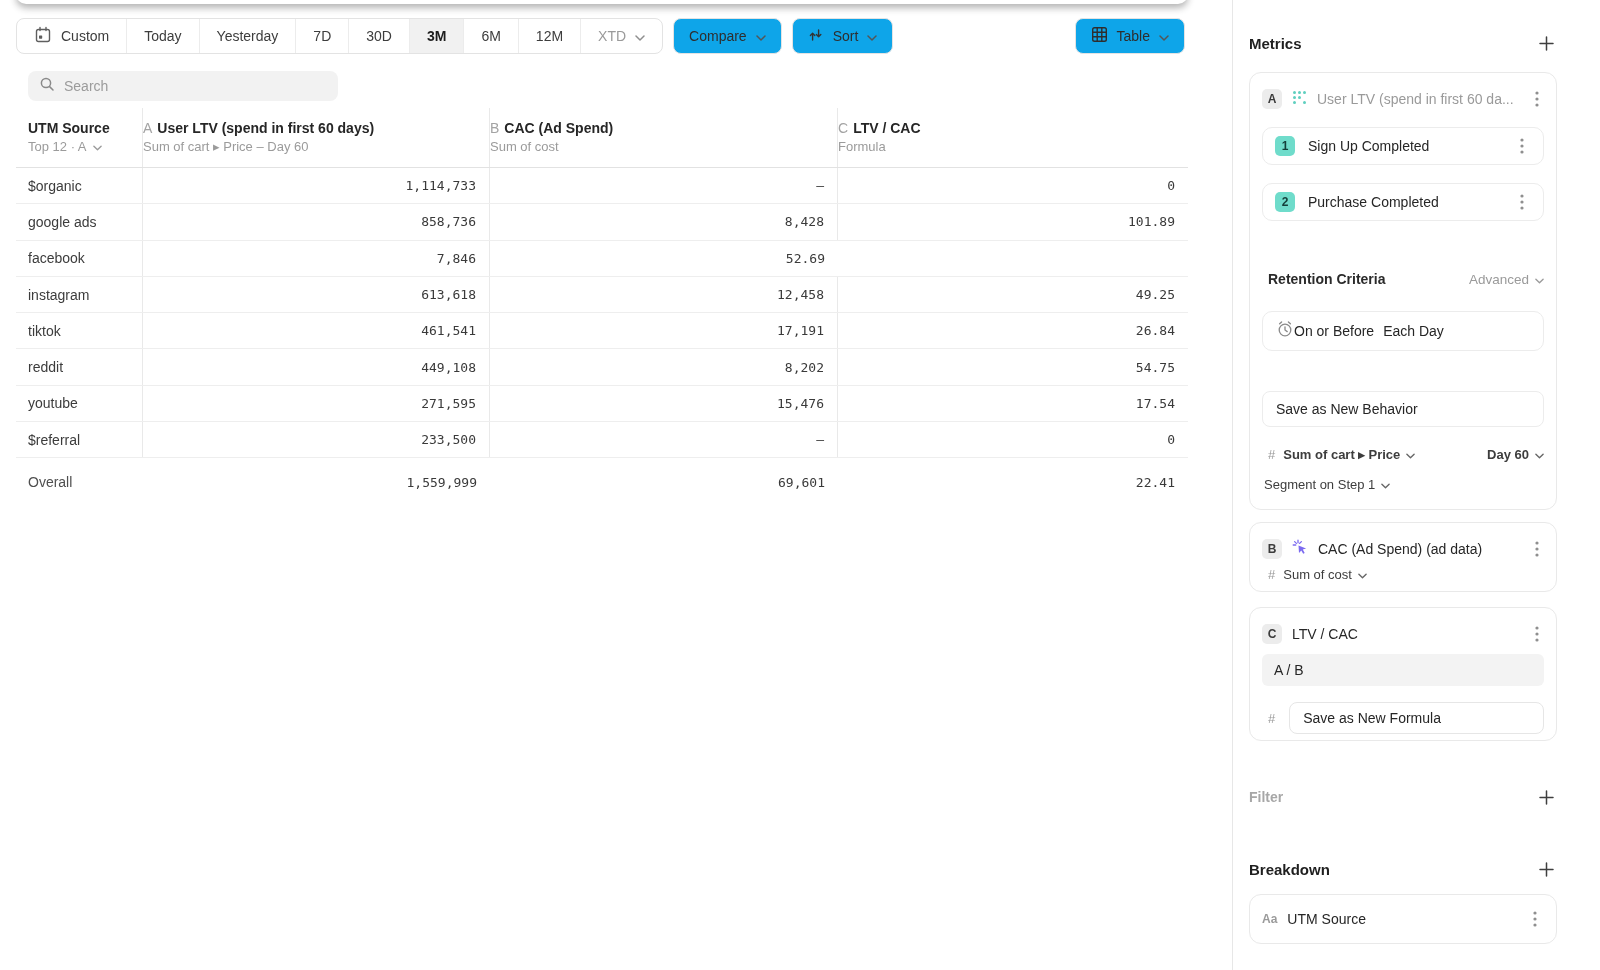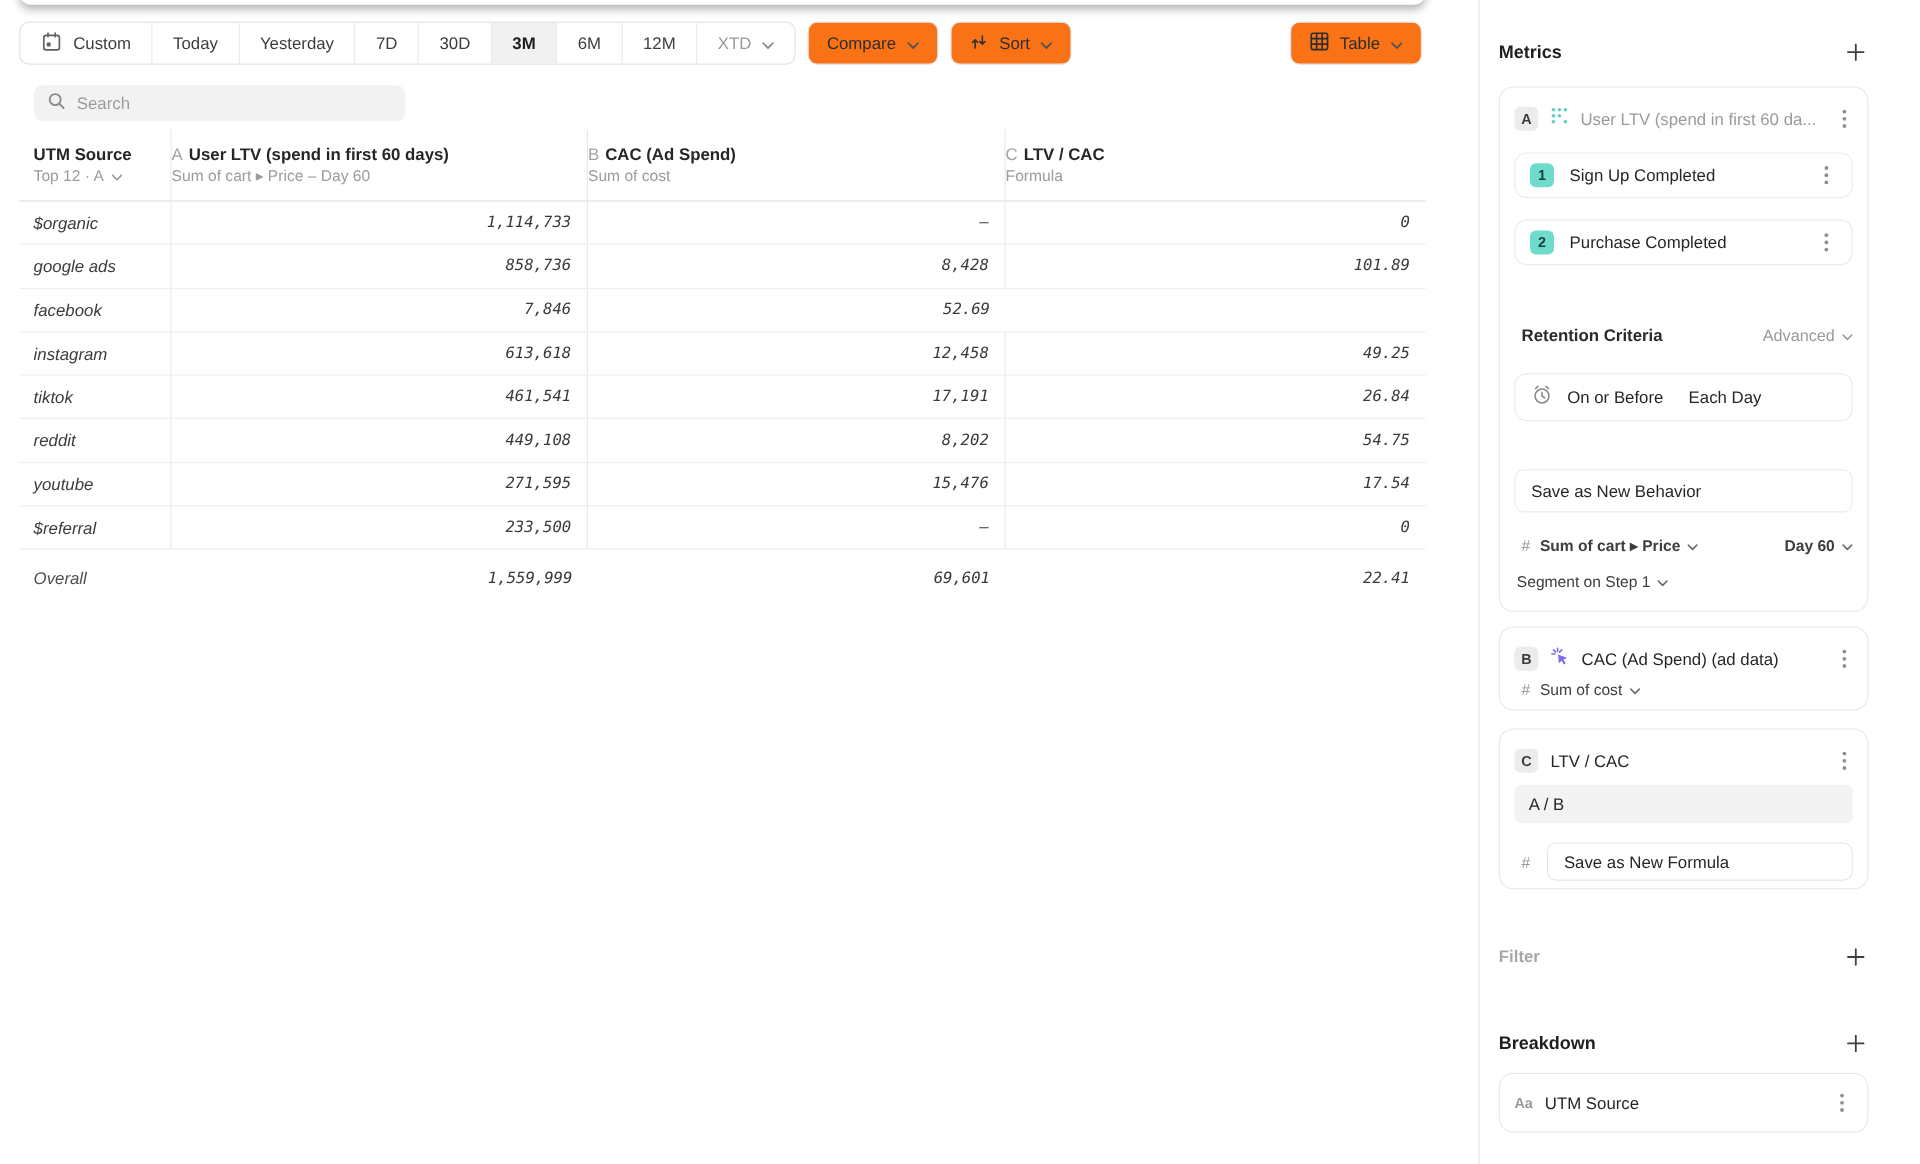--- a/index.html
+++ b/index.html
@@ -13,21 +13,21 @@
   .main { position:absolute; top:0; left:0; width:1232px; height:970px; }
   .sidebar { position:absolute; top:0; left:1232px; width:368px; height:970px; border-left:1px solid #e7e7e7; background:#fff; }
 
   
   .toolbar { position:absolute; top:18px; left:16px; width:1169px; height:36px; display:flex; align-items:stretch; }
   .seg-group { display:flex; border:1px solid #e3e3e3; border-radius:8px; background:#fff; overflow:hidden; }
   .seg { display:flex; align-items:center; gap:9px; padding:0 17px; font-size:14px; color:#3d3d3d; border-right:1px solid #ececec; cursor:pointer; white-space:nowrap; }
   .seg:last-child { border-right:none; }
   .seg.selected { background:#f1f1f1; font-weight:bold; color:#1d1d1d;text-align:right; }
   .seg.muted { color:#9a9a9a; }
-  .btn { display:flex; align-items:center; gap:9px; border:1px solid #e3e3e3; border-radius:8px; background:#f97316; padding:0 15px; font-size:14px; color:#2e2e2e; cursor:pointer; white-space:nowrap; }
+  .btn { display:flex; align-items:center; gap:9px; border:1px solid #e3e3e3; border-radius:8px; background:#0ea5e9; padding:0 15px; font-size:14px; color:#2e2e2e; cursor:pointer; white-space:nowrap; }
   .compare-btn { margin-left:10px; }
   .sort-btn { margin-left:10px; }
   .table-btn { margin-left:auto; }
 
   
   .search { position:absolute; top:71px; left:28px; width:310px; height:30px; background:#f2f2f2; border-radius:8px; display:flex; align-items:center; gap:9px; padding:0 11px; }
   .search input { flex:1; border:none; background:transparent; outline:none; font-size:14px; color:#333; font-family:"Liberation Sans",sans-serif; }
   .search input::placeholder { color:#9b9b9b; }
 
   
@@ -35,21 +35,21 @@
   .grid { display:grid; grid-template-columns:127px 347px 348px 350px; }
   .thead { height:60px; border-bottom:1px solid #e2e2e2; }
   .th { display:flex; flex-direction:column; justify-content:center; }
   .th.dim { padding-left:12px; align-items:flex-start; }
   .th.num { align-items:flex-start; padding-right:13px; }
   .vb { border-right:1px solid #e9e9e9; }
   .th-title { font-size:14px; font-weight:bold; color:#262626; line-height:19px; }
   .th-key { color:#a3a3a3; font-weight:normal; margin-right:5px; }
   .th-sub { font-size:13px; color:#9b9b9b; line-height:18px; display:flex; align-items:center; gap:6px; }
   .trow { height:36.3px; border-bottom:1px solid #eeeeee; }
-  .td { display:flex; align-items:center;font-style:italic; }
+  .td { display:flex; align-items:center; }
   .td.label { padding-left:12px; font-size:14px; color:#3c3c3c; }
   .td.num { justify-content:flex-end; padding-right:13px; font-family:"DejaVu Sans Mono",monospace; font-size:13px; color:#3a3a3a; }
   .overall-row { margin-top:7px; height:34px; }
   .overall-row .td.label { color:#4f4f4f; }
 
   
   .sb { position:absolute; left:16px; top:0; width:308px; }
   .sec-head { display:flex; align-items:center; justify-content:space-between; }
   .sec-title { font-size:15px; font-weight:bold; color:#1f1f1f; }
   .sec-title.g { color:#a7a7a7; font-size:14px; }
@@ -69,21 +69,21 @@
   .m-name.dark { color:#262626; }
   .kebab { margin-left:auto; width:18px; height:20px; display:flex; align-items:center; justify-content:center; cursor:pointer; flex:none; }
 
   .step { position:absolute; left:12px; right:12px; height:38px; border:1px solid #ececec; border-radius:10px; display:flex; align-items:center; gap:13px; padding:0 12px; cursor:pointer; }
   .step-label { font-size:14px; color:#262626; flex:1; }
 
   .ret-head { position:absolute; top:198px; left:18px; right:12px; display:flex; align-items:center; justify-content:space-between; }
   .ret-title { font-size:14px; font-weight:bold; color:#2a2a2a; }
   .adv { display:flex; align-items:center; gap:6px; font-size:13.5px; color:#9a9a9a; cursor:pointer;justify-content:flex-end; }
 
-  .behavior { position:absolute; top:238px; left:12px; right:12px; height:40px; border:1px solid #ececec; border-radius:10px; display:flex; align-items:center; gap:12px; padding:0 13px; cursor:pointer; }
+  .behavior { position:absolute; top:238px; left:12px; right:12px; height:40px; border:1px solid #ececec; border-radius:10px; display:flex; align-items:center; padding:0 13px; cursor:pointer; }
   .behavior .cond { font-size:14px; color:#262626; }
   .behavior .period { font-size:14px; color:#262626; margin-left:9px; }
 
   .save-row { position:absolute; top:318px; left:12px; right:12px; height:36px; border:1px solid #ececec; border-radius:8px; display:flex; align-items:center; padding:0 13px; font-size:14px; color:#262626; cursor:pointer; }
 
   .prop-row { position:absolute; left:18px; right:12px; display:flex; align-items:center; gap:8px; font-size:13px; color:#3d3d3d; }
   .hash { color:#9a9a9a; font-size:13px; }
   .drop { display:flex; align-items:center; gap:6px; cursor:pointer; font-weight:bold; color:#3d3d3d; }
   .drop.normal { font-weight:normal; }
   .right-side { margin-left:auto; }

